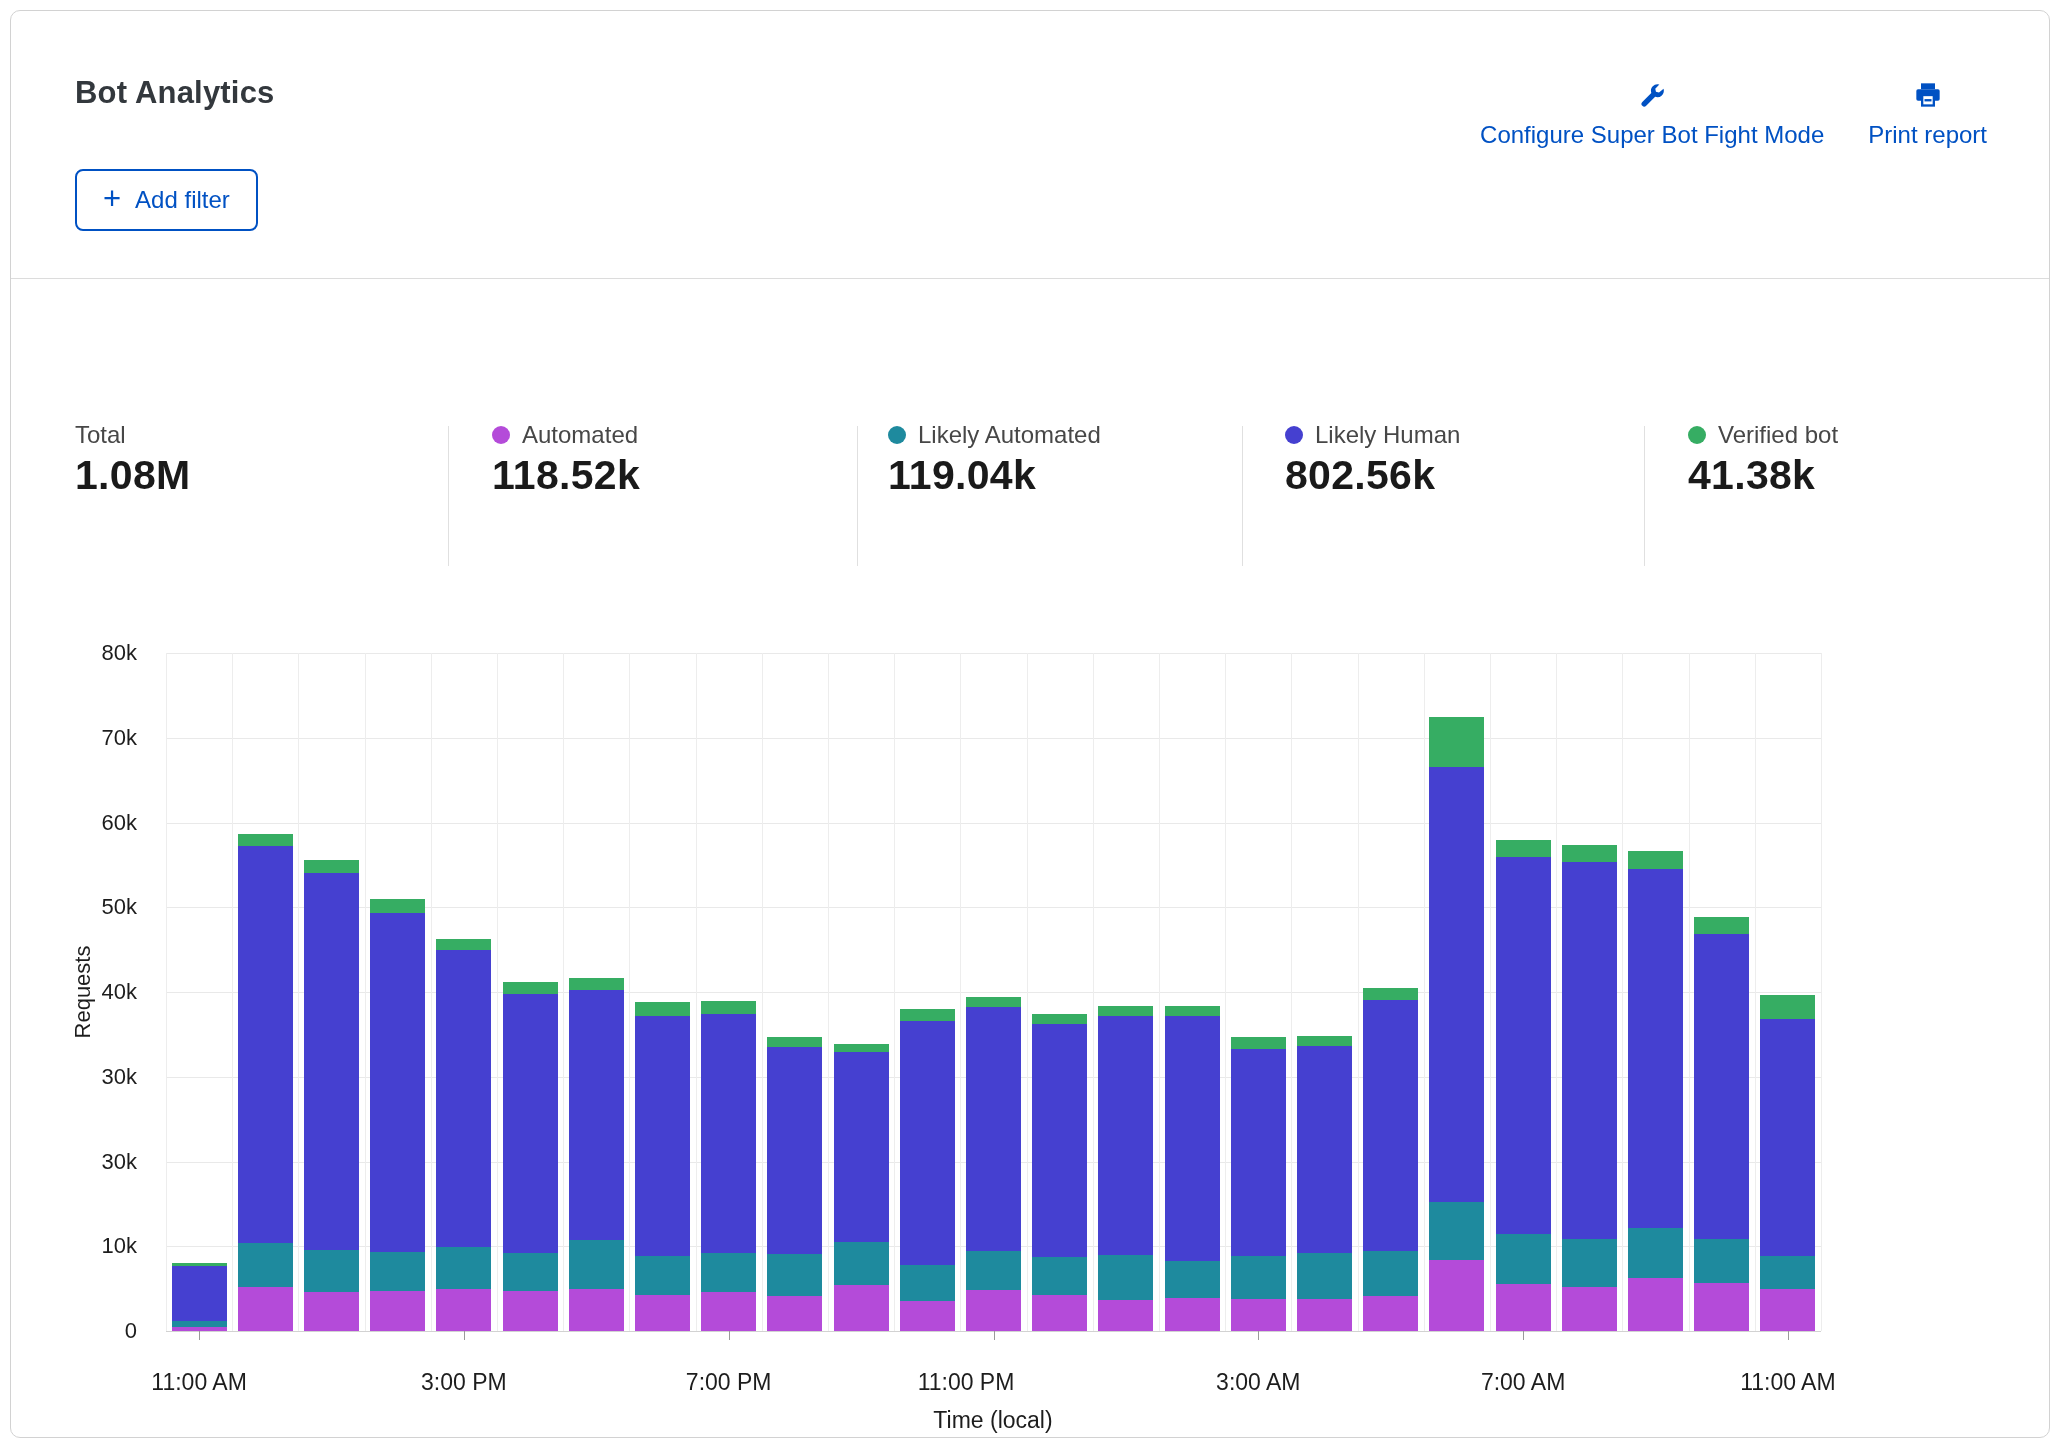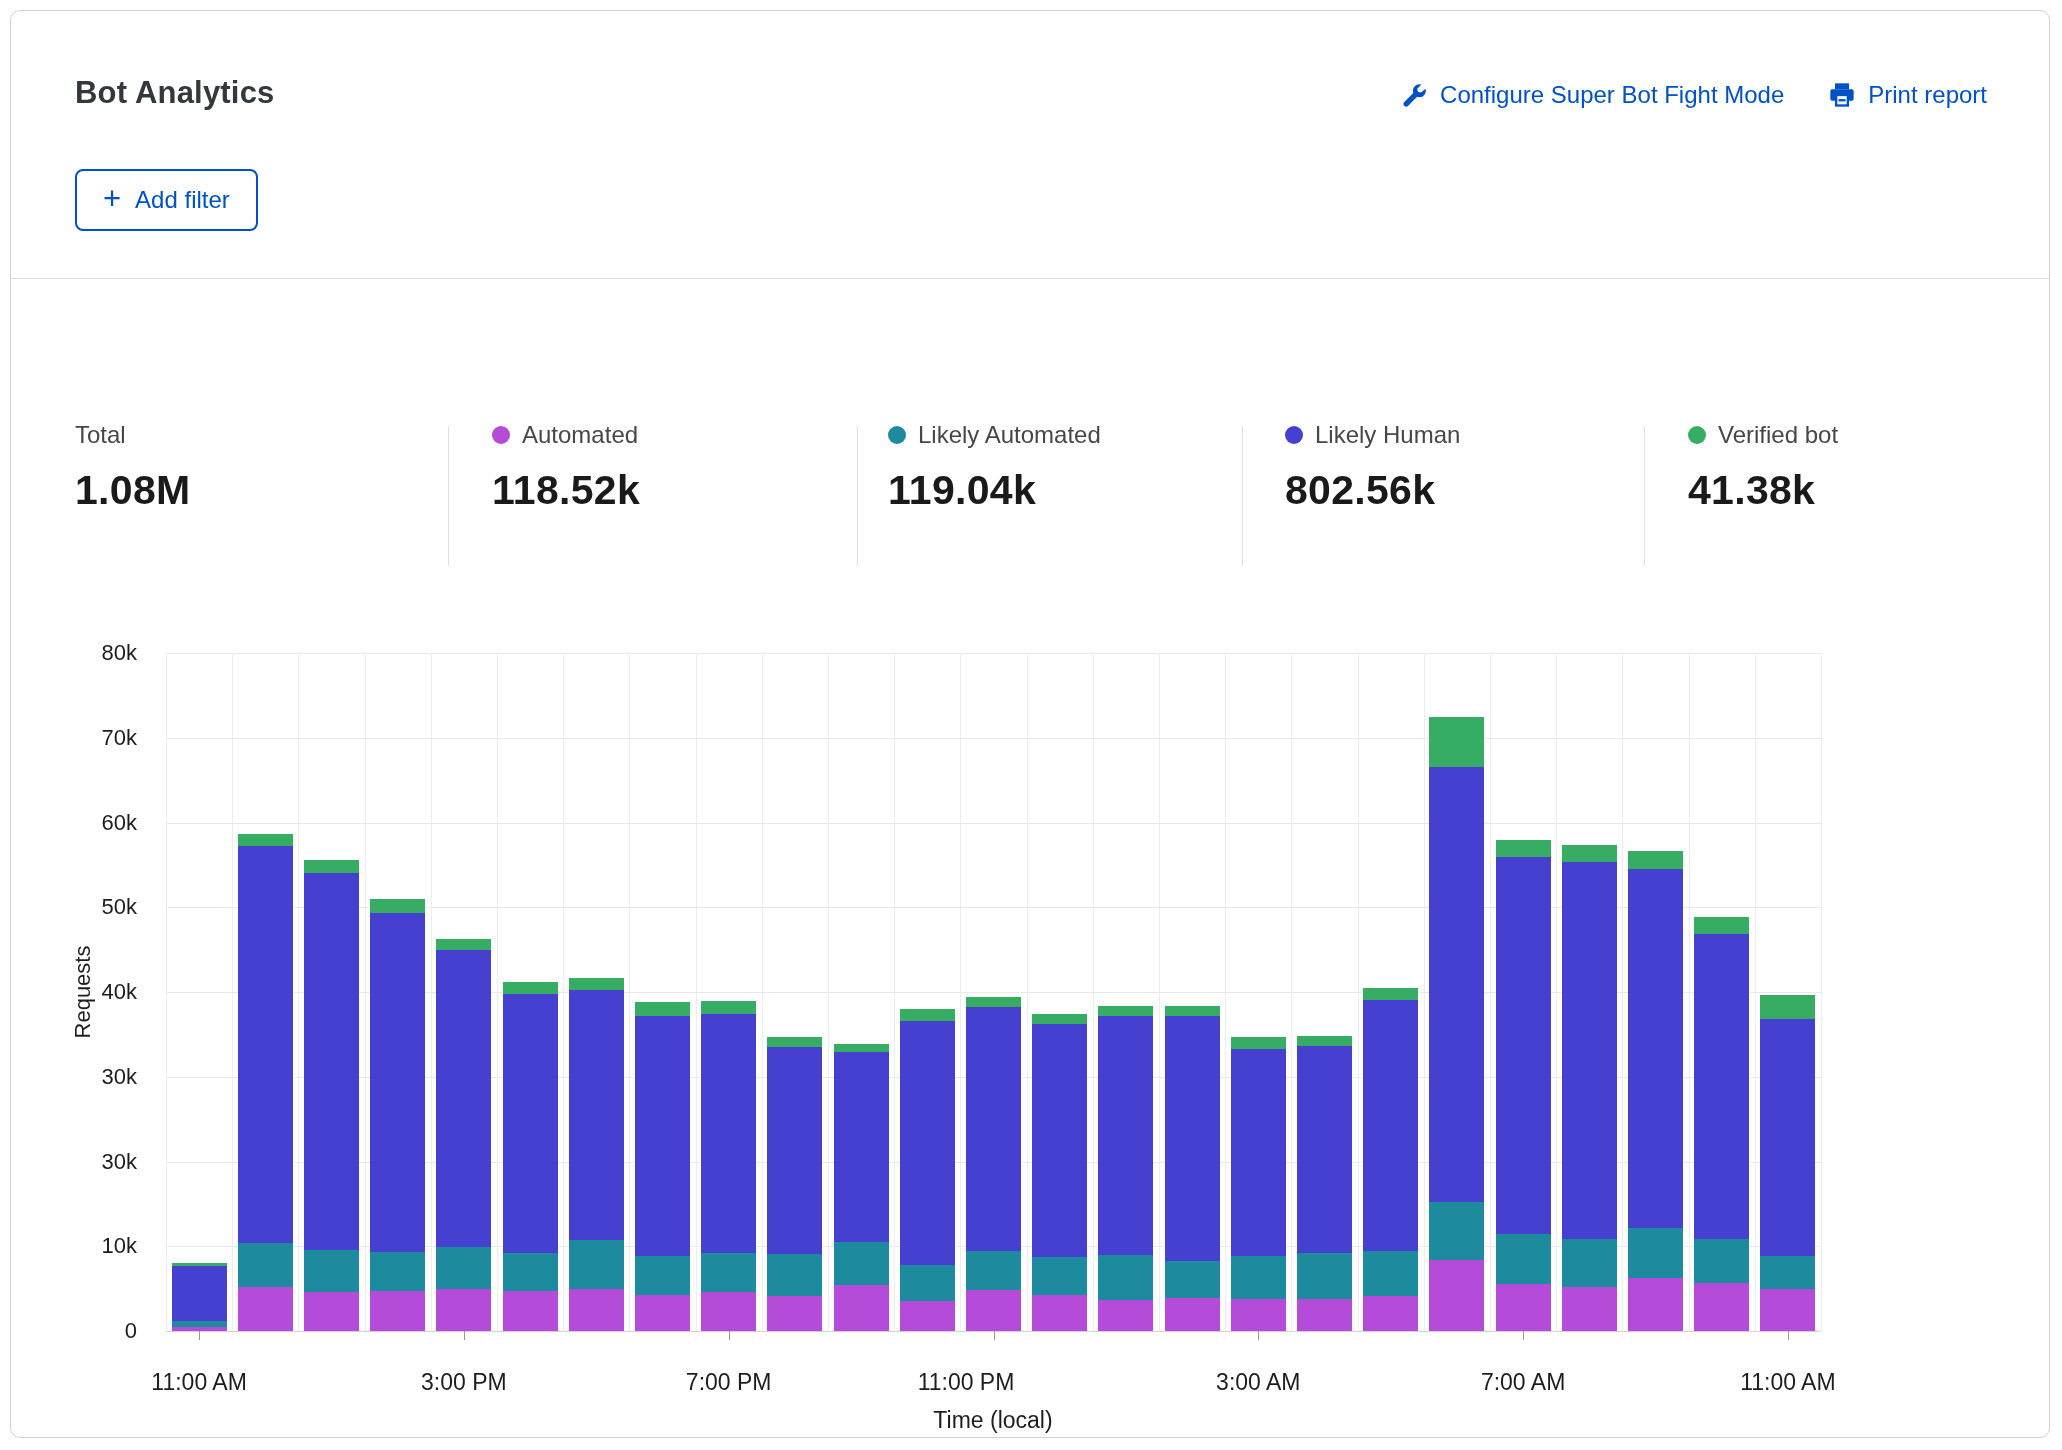--- a/index.html
+++ b/index.html
@@ -2,38 +2,38 @@
 <html><head>
 <meta charset="utf-8">
 <style>
   html,body{margin:0;padding:0;background:#fff;}
   body{width:2062px;height:1450px;position:relative;font-family:"Liberation Sans",sans-serif;color:#2b2b2b;}
   .card{position:absolute;left:10px;top:10px;width:2040px;height:1428px;background:#fff;
         border:1px solid #d2d2d2;border-radius:10px;box-sizing:border-box;overflow:hidden;}
   
   .hdr-title{position:absolute;left:64px;top:64px;font-size:31px;font-weight:700;color:#33383d;letter-spacing:.2px;}
   .hdr-links{position:absolute;right:62px;top:70px;display:flex;align-items:center;gap:44px;}
-  .hdr-link{display:flex;align-items:center;gap:12px;color:#0051c3;font-size:24px;cursor:pointer;}
+  .hdr-link{display:flex;align-items:center;gap:12px;color:#0051c3;font-size:24px;cursor:pointer;flex-direction:column;}
   .hdr-link svg{display:block;}
   .btn-addfilter{position:absolute;left:64px;top:158px;height:62px;display:inline-flex;align-items:center;gap:14px;
         padding:0 26px;border:2px solid #0051c3;border-radius:8px;color:#0051c3;font-size:24px;background:#fff;cursor:pointer;}
   .btn-addfilter .plus{font-size:31px;font-weight:400;line-height:1;margin-top:-3px;}
   .select{position:absolute;right:62px;top:156px;width:308px;height:66px;border:2px solid #6e6e6e;border-radius:10px;
         box-sizing:border-box;display:flex;align-items:center;justify-content:space-between;padding:0 24px 0 22px;
         font-size:26px;color:#303030;background:#fff;cursor:pointer;}
   .caret{width:0;height:0;border-left:10px solid transparent;border-right:10px solid transparent;border-top:12px solid #4d4d4d;}
   .hdr-divider{position:absolute;left:0;top:267px;width:100%;height:1px;background:#dcdcdc;}
   
   .sec-title{position:absolute;left:64px;top:358px;display:flex;align-items:center;gap:16px;
         font-size:26px;font-weight:700;color:#33383d;}
   .stats{position:absolute;left:0;top:410px;width:100%;height:150px;}
   .stat{position:absolute;top:0;}
   .stat .lab{display:flex;align-items:center;gap:12px;font-size:24px;color:#474747;}
   .dot{width:18px;height:18px;border-radius:50%;flex:0 0 auto;}
-  .stat .val{margin-top:18px;font-size:41px;font-weight:700;color:#1a1a1a;letter-spacing:.3px;}
+  .stat .val{margin-top:3px;font-size:41px;font-weight:700;color:#1a1a1a;letter-spacing:.3px;}
   .stat-div{position:absolute;top:5px;width:1px;height:140px;background:#e0e0e0;}
   
   .plot{position:absolute;left:155px;top:642px;width:1655px;height:678px;}
   .hgrid{position:absolute;left:0;width:100%;height:1px;background:#e9e9e9;}
   .hgrid.zero{background:#d2d2d2;}
   .vgrid{position:absolute;top:0;width:1px;height:100%;background:#ededed;}
   .slot{position:absolute;bottom:0;display:flex;flex-direction:column-reverse;align-items:center;}
   .seg{width:55px;}
   .ylab{position:absolute;font-size:22px;color:#1d1d1d;text-align:right;width:70px;right:1912px;transform:translateY(-50%);}
   .xlab{position:absolute;top:1358px;font-size:23px;color:#1d1d1d;transform:translateX(-50%);white-space:nowrap;}

